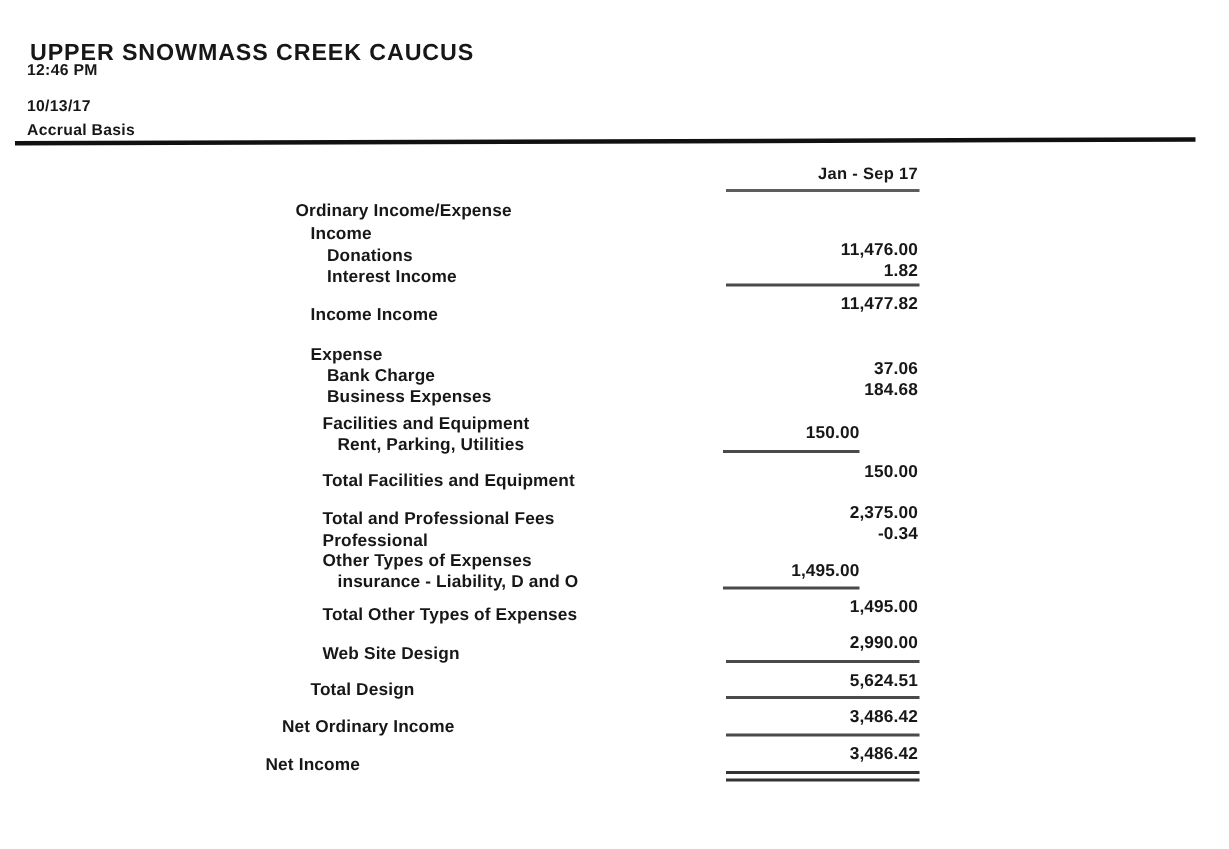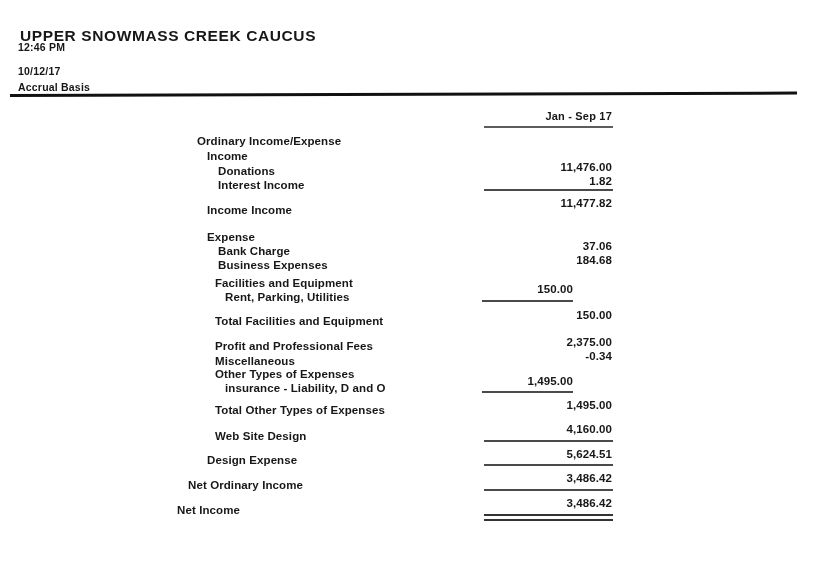--- a/index.html
+++ b/index.html
@@ -150,21 +150,21 @@
     left: 484px;
     width: 129px;
     height: 1.8px;
     background: #333;
   }
 </style>
 </head>
 <body>
 
 <div class="meta" id="meta-time">12:46 PM</div>
-<div class="meta" id="meta-date">10/12/17</div>
+<div class="meta" id="meta-date">10/13/17</div>
 <div class="meta" id="meta-basis">Accrual Basis</div>
 
 <div class="title-block">
   <div class="title-line1">UPPER SNOWMASS CREEK CAUCUS</div>
 </div>
 
 <div id="page-divider"></div>
 
 <div id="col-header">Jan - Sep 17</div>
 <div id="col-header-rule"></div>
@@ -206,46 +206,46 @@
     <div class="row">
       <div class="row-label" style="left: 225px; top: 291px;">Rent, Parking, Utilities</div>
       <div class="row-amount amt-sub" style="top: 283px;">150.00</div>
     </div>
     <div class="rule rule-sub" style="top: 300px;"></div>
     <div class="row">
       <div class="row-label" style="left: 215px; top: 315px;">Total Facilities and Equipment</div>
       <div class="row-amount amt-main" style="top: 309px;">150.00</div>
     </div>
     <div class="row">
-      <div class="row-label" style="left: 215px; top: 340px;">Profit and Professional Fees</div>
+      <div class="row-label" style="left: 215px; top: 340px;">Total and Professional Fees</div>
       <div class="row-amount amt-main" style="top: 336px;">2,375.00</div>
     </div>
     <div class="row">
-      <div class="row-label" style="left: 215px; top: 355px;">Miscellaneous</div>
+      <div class="row-label" style="left: 215px; top: 355px;">Professional</div>
       <div class="row-amount amt-main" style="top: 350px;">-0.34</div>
     </div>
     <div class="row">
       <div class="row-label" style="left: 215px; top: 368px;">Other Types of Expenses</div>
     </div>
     <div class="row">
       <div class="row-label" style="left: 225px; top: 382px;">insurance - Liability, D and O</div>
       <div class="row-amount amt-sub" style="top: 375px;">1,495.00</div>
     </div>
     <div class="rule rule-sub" style="top: 391px;"></div>
     <div class="row">
       <div class="row-label" style="left: 215px; top: 404px;">Total Other Types of Expenses</div>
       <div class="row-amount amt-main" style="top: 399px;">1,495.00</div>
     </div>
     <div class="row">
       <div class="row-label" style="left: 215px; top: 430px;">Web Site Design</div>
-      <div class="row-amount amt-main" style="top: 423px;">4,160.00</div>
+      <div class="row-amount amt-main" style="top: 423px;">2,990.00</div>
     </div>
     <div class="rule rule-main" style="top: 440px;"></div>
     <div class="row">
-      <div class="row-label" style="left: 207px; top: 454px;">Design Expense</div>
+      <div class="row-label" style="left: 207px; top: 454px;">Total Design</div>
       <div class="row-amount amt-main" style="top: 448px;">5,624.51</div>
     </div>
     <div class="rule rule-main" style="top: 464px;"></div>
     <div class="row">
       <div class="row-label" style="left: 188px; top: 479px;">Net Ordinary Income</div>
       <div class="row-amount amt-main" style="top: 472px;">3,486.42</div>
     </div>
     <div class="rule rule-main" style="top: 489px;"></div>
     <div class="row">
       <div class="row-label" style="left: 177px; top: 504px;">Net Income</div>

